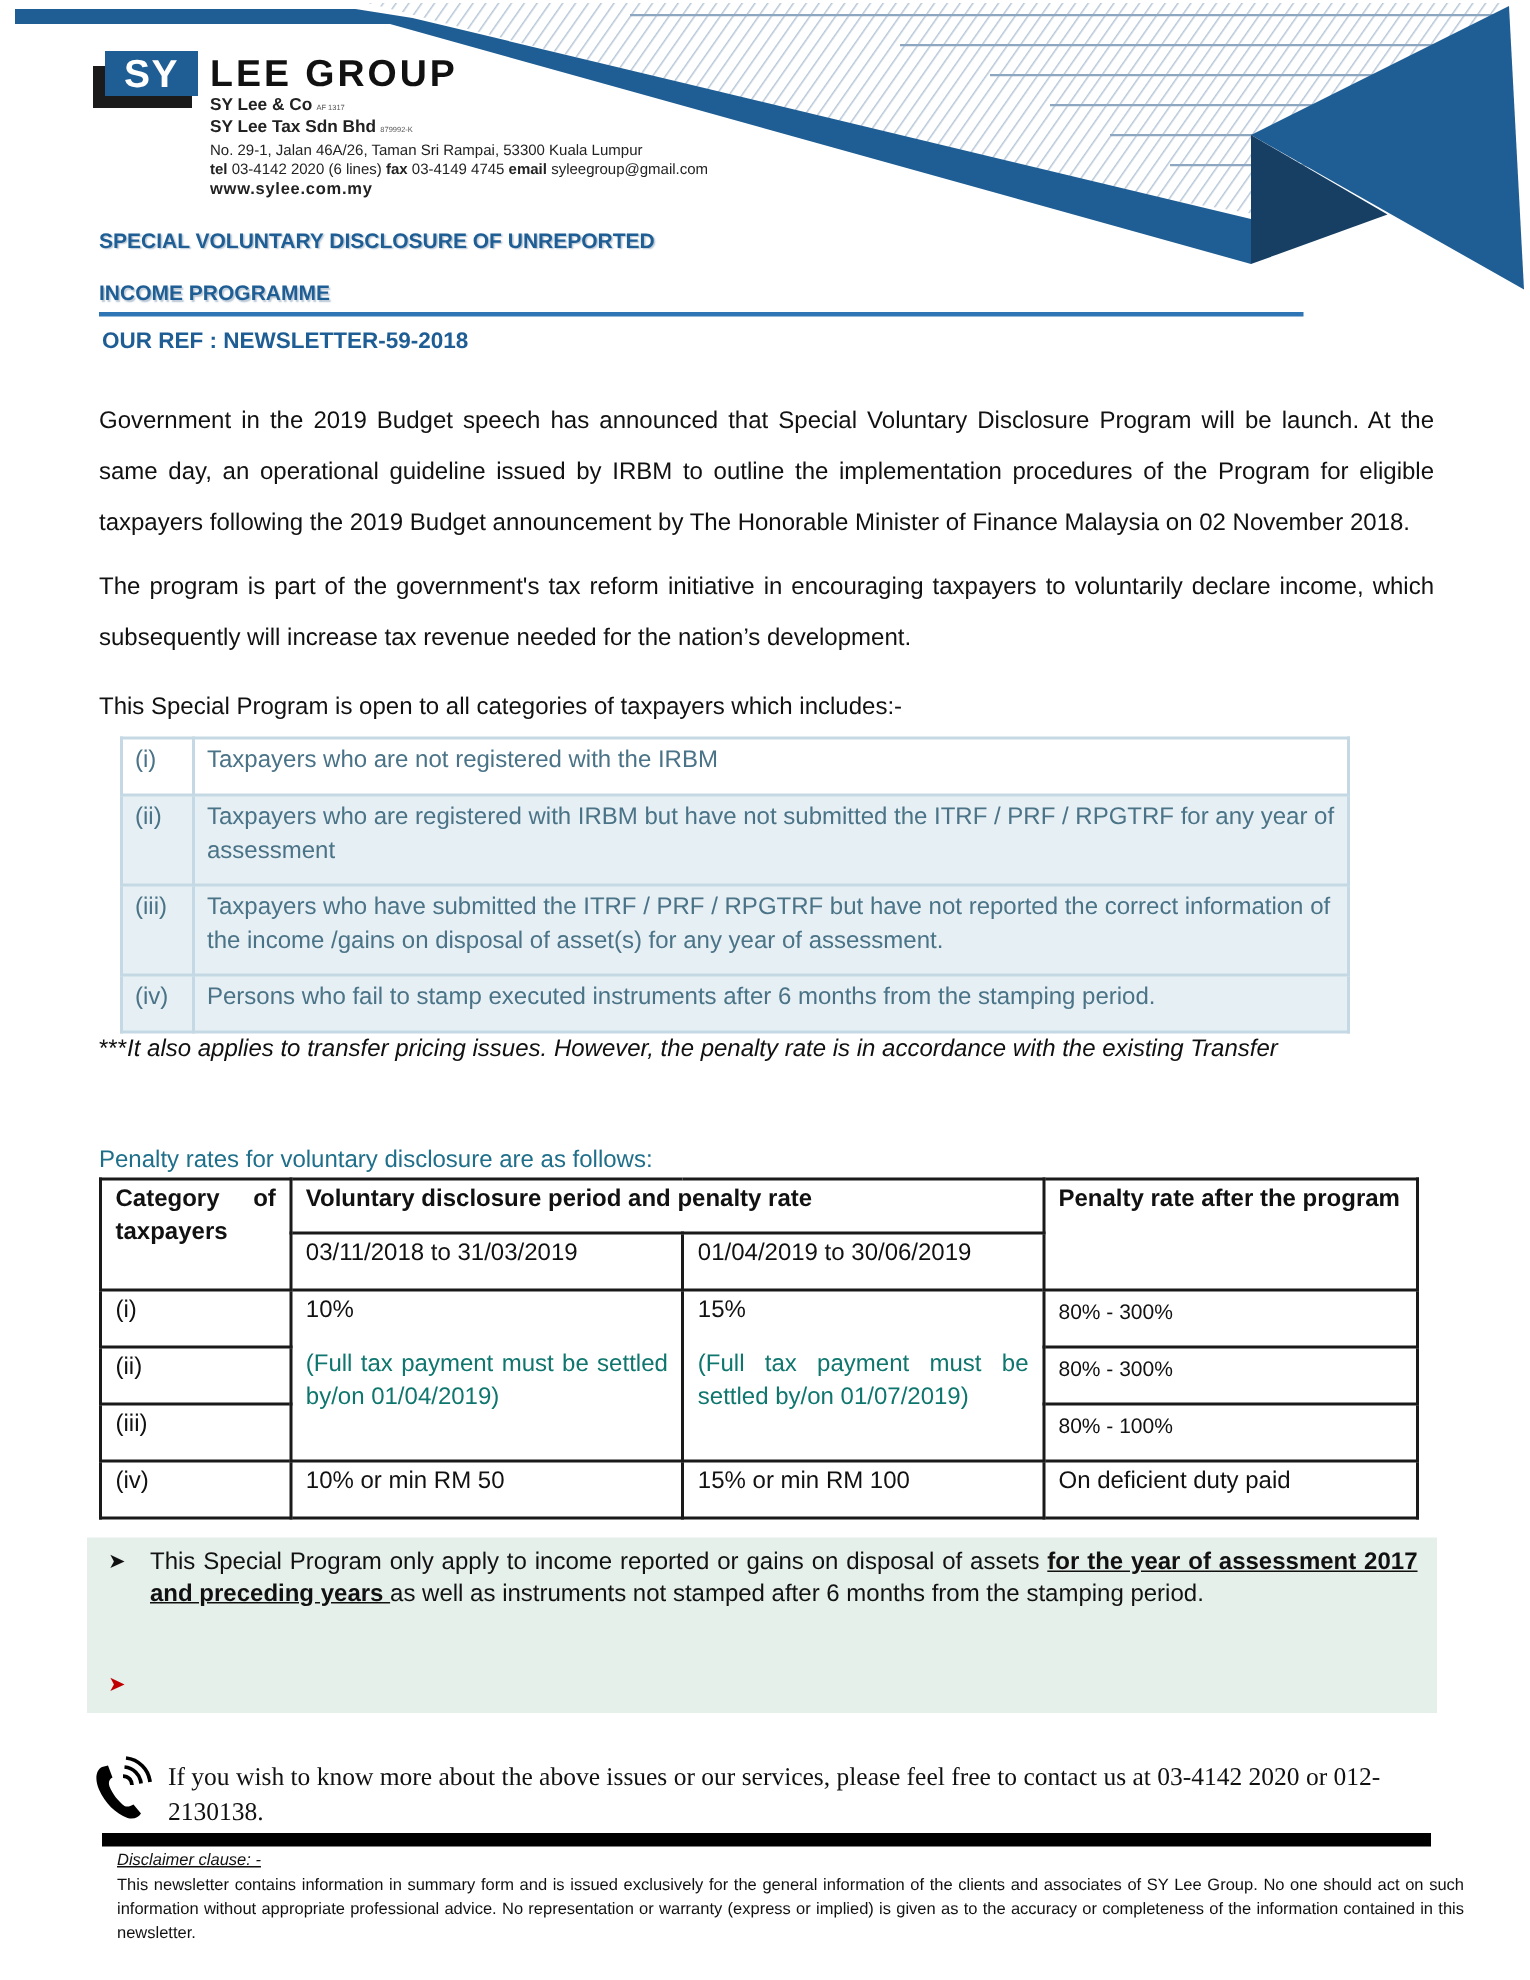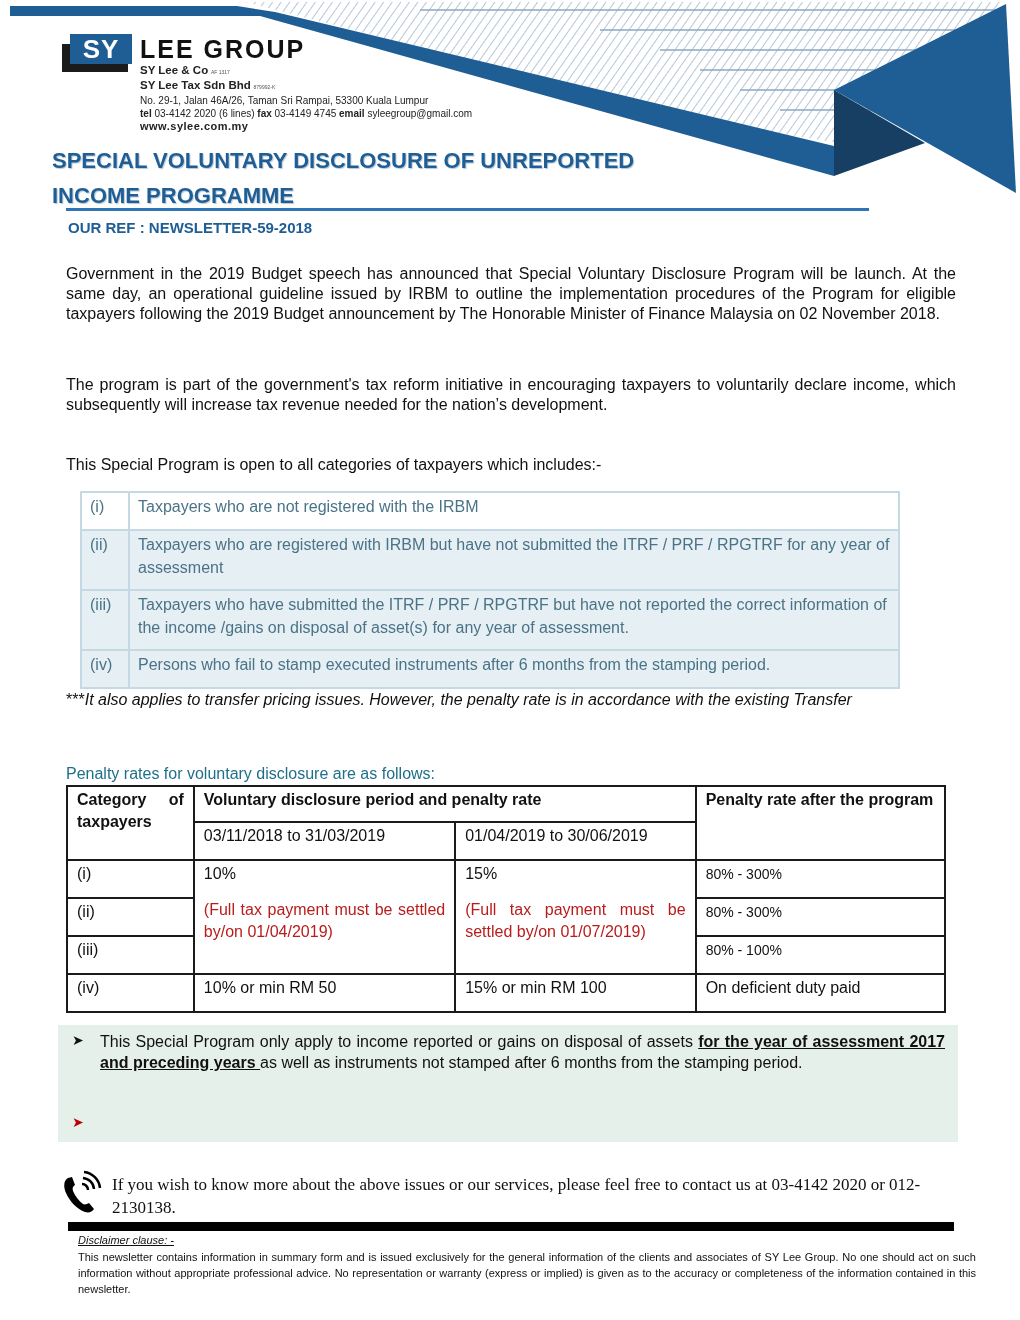--- a/index.html
+++ b/index.html
@@ -17,44 +17,44 @@
              color:#fff; font-weight:bold; font-size:26px; line-height:30px; text-align:center; letter-spacing:1px; }
   .logo-name { position:absolute; left:78px; top:0; font-weight:bold; font-size:25px; line-height:30px;
                letter-spacing:2px; color:#111; white-space:nowrap; }
 
   .company { left:140px; top:64px; font-size:10px; line-height:13px; color:#222; white-space:nowrap; }
   .company .b { font-weight:bold; font-size:11.5px; }
   .company .sm { font-size:5px; color:#555; }
   .company .lbl { font-weight:bold; }
   .company .web { font-weight:bold; font-size:11px; letter-spacing:0.5px; }
 
-  .doc-title { left:52px; top:143px; width:700px; color:#1f5e94; font-weight:bold; font-size:22px;
+  .doc-title { left:66px; top:143px; width:700px; color:#1f5e94; font-weight:bold; font-size:14px;
                line-height:35px; text-shadow:1px 1px 1px #b8c6d4; }
   .title-rule { left:66px; top:208px; width:803px; height:3px; background:#2e75b6; }
   .ref { left:68px; top:219px; color:#1f5e94; font-weight:bold; font-size:15px; }
 
-  .para { left:66px; width:890px; font-size:16px; line-height:20px; text-align:justify; color:#111; }
+  .para { left:66px; width:890px; font-size:16px; line-height:34px; text-align:justify; color:#111; }
 
   
   .cat-table { left:80px; top:491px; width:820px; border-collapse:collapse; font-size:16px; color:#4a7387; }
   .cat-table td { border:2px solid #c5d9e4; vertical-align:top; padding:2px 8px 0 8px; line-height:23px; }
   .cat-table td.num { width:30px; padding-left:8px; }
   .cat-table tr.w td { background:#ffffff; }
   .cat-table tr.t td { background:#e6eff3; }
 
   .note { left:66px; top:688px; width:895px; font-size:16px; line-height:23px; font-style:italic; }
   .note .ind { padding-left:24px; }
 
   .penalty-caption { left:66px; top:765px; font-size:16px; color:#1f6f8a; }
 
   
   .pen-table { left:66px; top:785px; width:880px; border-collapse:collapse; font-size:16px;padding-left:12px; }
   .pen-table td { border:2px solid #1a1a1a; vertical-align:top; padding:2px 9px; line-height:22px; }
   .pen-table .hdr { font-weight:bold; }
-  .pen-table .red { color:#b91c1c; text-align:justify; }
+  .pen-table .red { color:#0f766e; text-align:justify; }
   .pen-table .pct { font-size:14px; }
 
   
   .hl-box { left:58px; top:1025px; width:900px; height:117px; background:#e6f0eb; }
   .bullet { position:absolute; font-size:16px; line-height:21px; text-align:justify; }
   .arrow { position:absolute; font-size:14px; }
   .u { font-weight:bold; text-decoration:underline; }
   .redtxt { color:#c00000; }
 
   .contact { left:112px; top:1173px; width:855px; font-family:"Liberation Serif", serif; font-size:17px; line-height:23px; }

